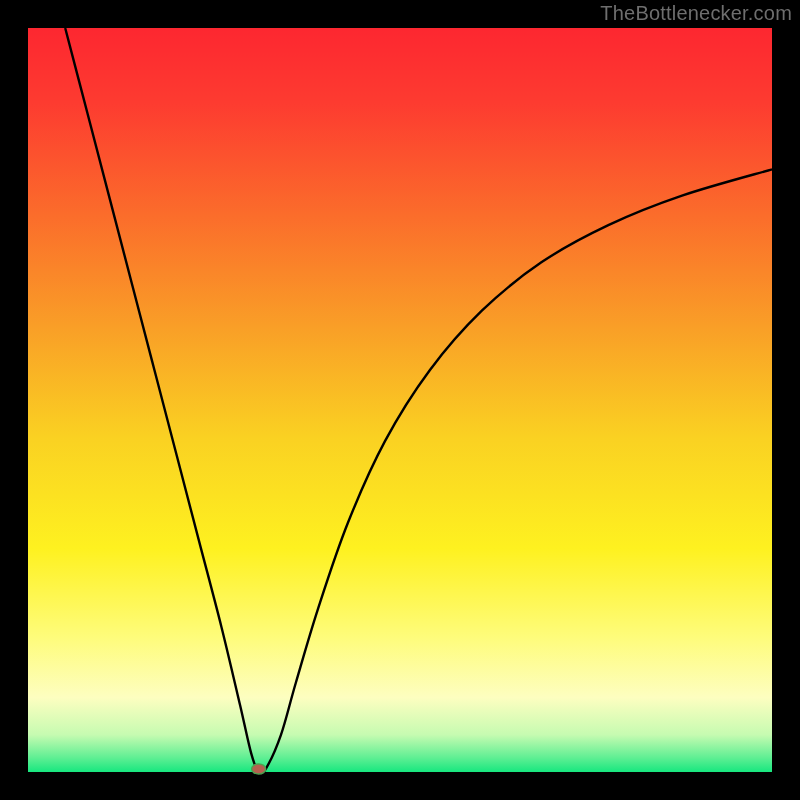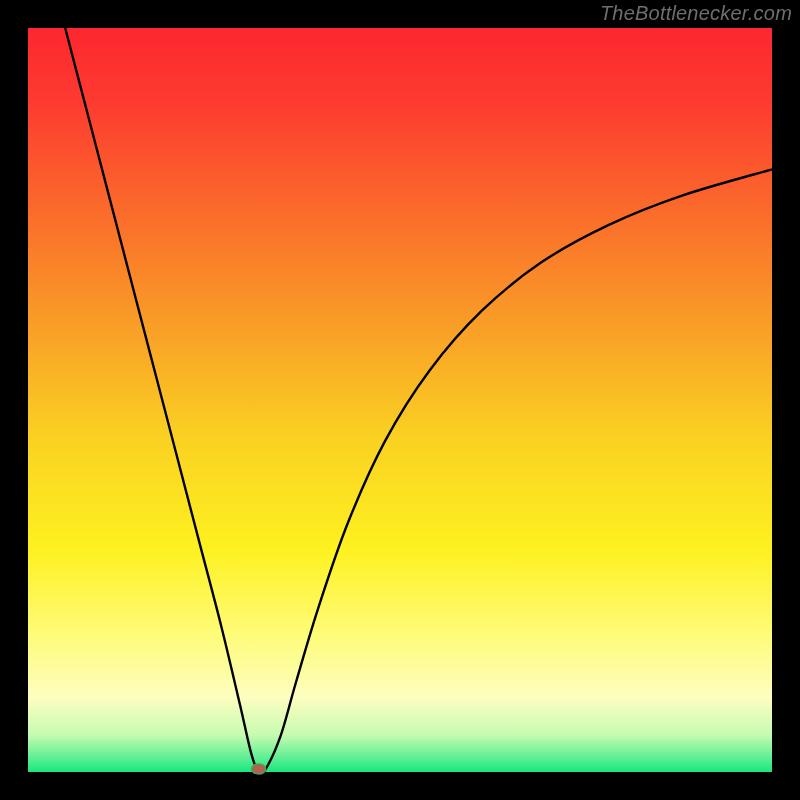--- a/index.html
+++ b/index.html
@@ -8,21 +8,20 @@
     width: 800px;
     height: 800px;
     overflow: hidden;
     background: #000;
     font-family: Arial, Helvetica, sans-serif;
   }
   .canvas-wrap {
     position: relative;
     width: 800px;
     height: 592px;
-    font-style: italic;
   }
   svg {
     display: block;
   }
   .watermark {
     position: absolute;
     top: 2px;
     right: 8px;
     font-size: 20px;
     font-weight: 500;

